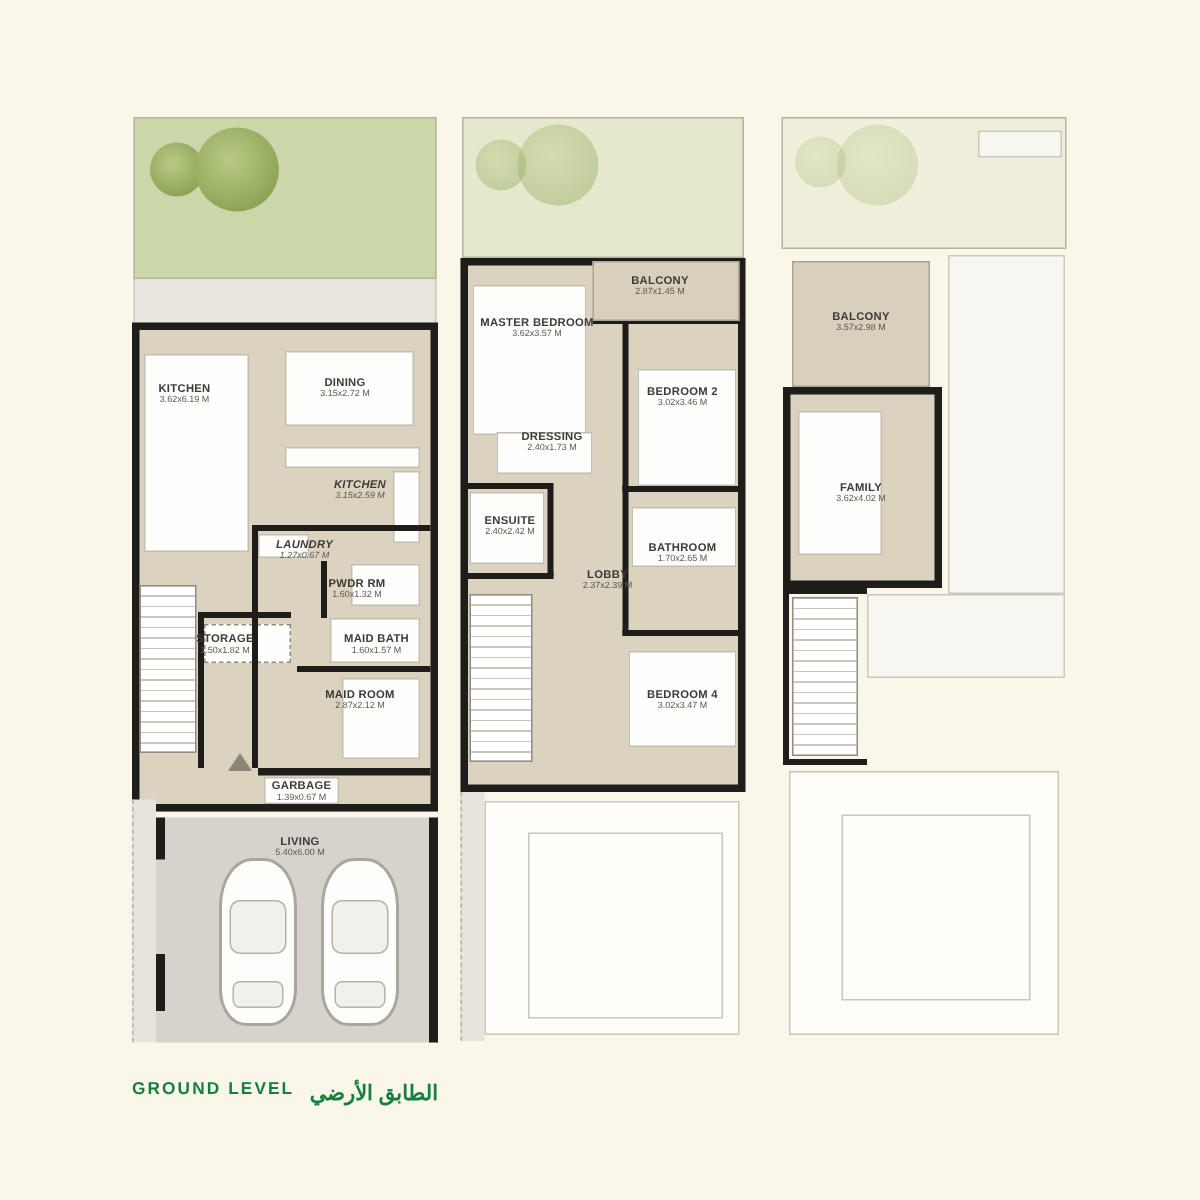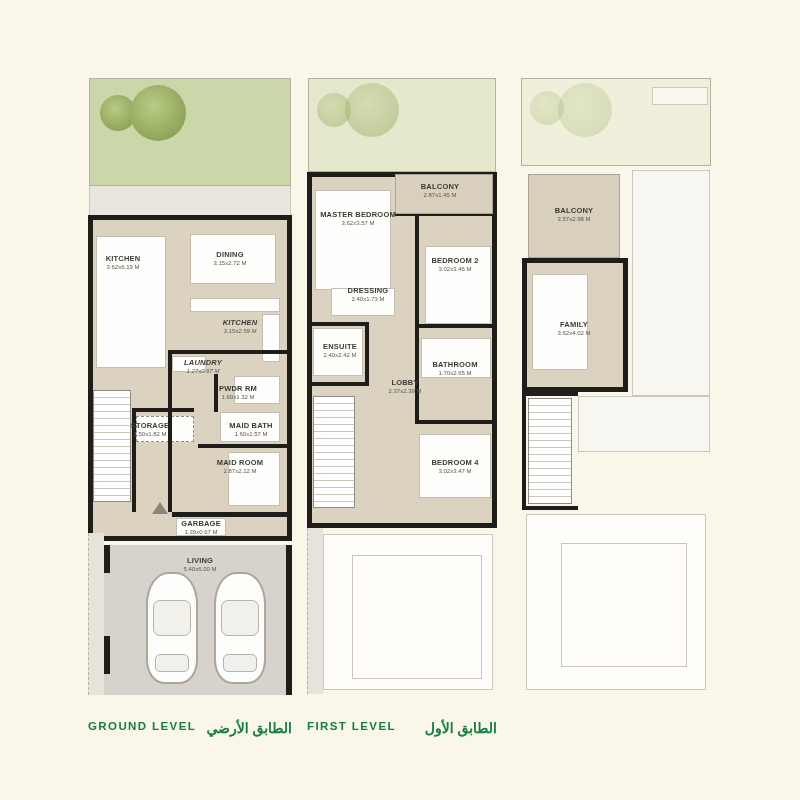--- a/index.html
+++ b/index.html
@@ -232,18 +232,14 @@
     <div class="room-label" style="left:14px;top:242px;width:80px;">
       <span class="rname">FAMILY</span>
       <span class="rdims">3.62x4.02 M</span>
       </div>
   </div>
 
   <div class="legend-row" style="left:88px;width:204px;">
     <span class="legend-en">GROUND LEVEL</span>
     <span class="legend-ar">الطابق الأرضي</span>
   </div>
-  <div class="legend-row" style="left:307px;width:190px;">
-    <span class="legend-en">FIRST LEVEL</span>
-    <span class="legend-ar">الطابق الأول</span>
-  </div>
 
 </div>
 
 </body></html>

